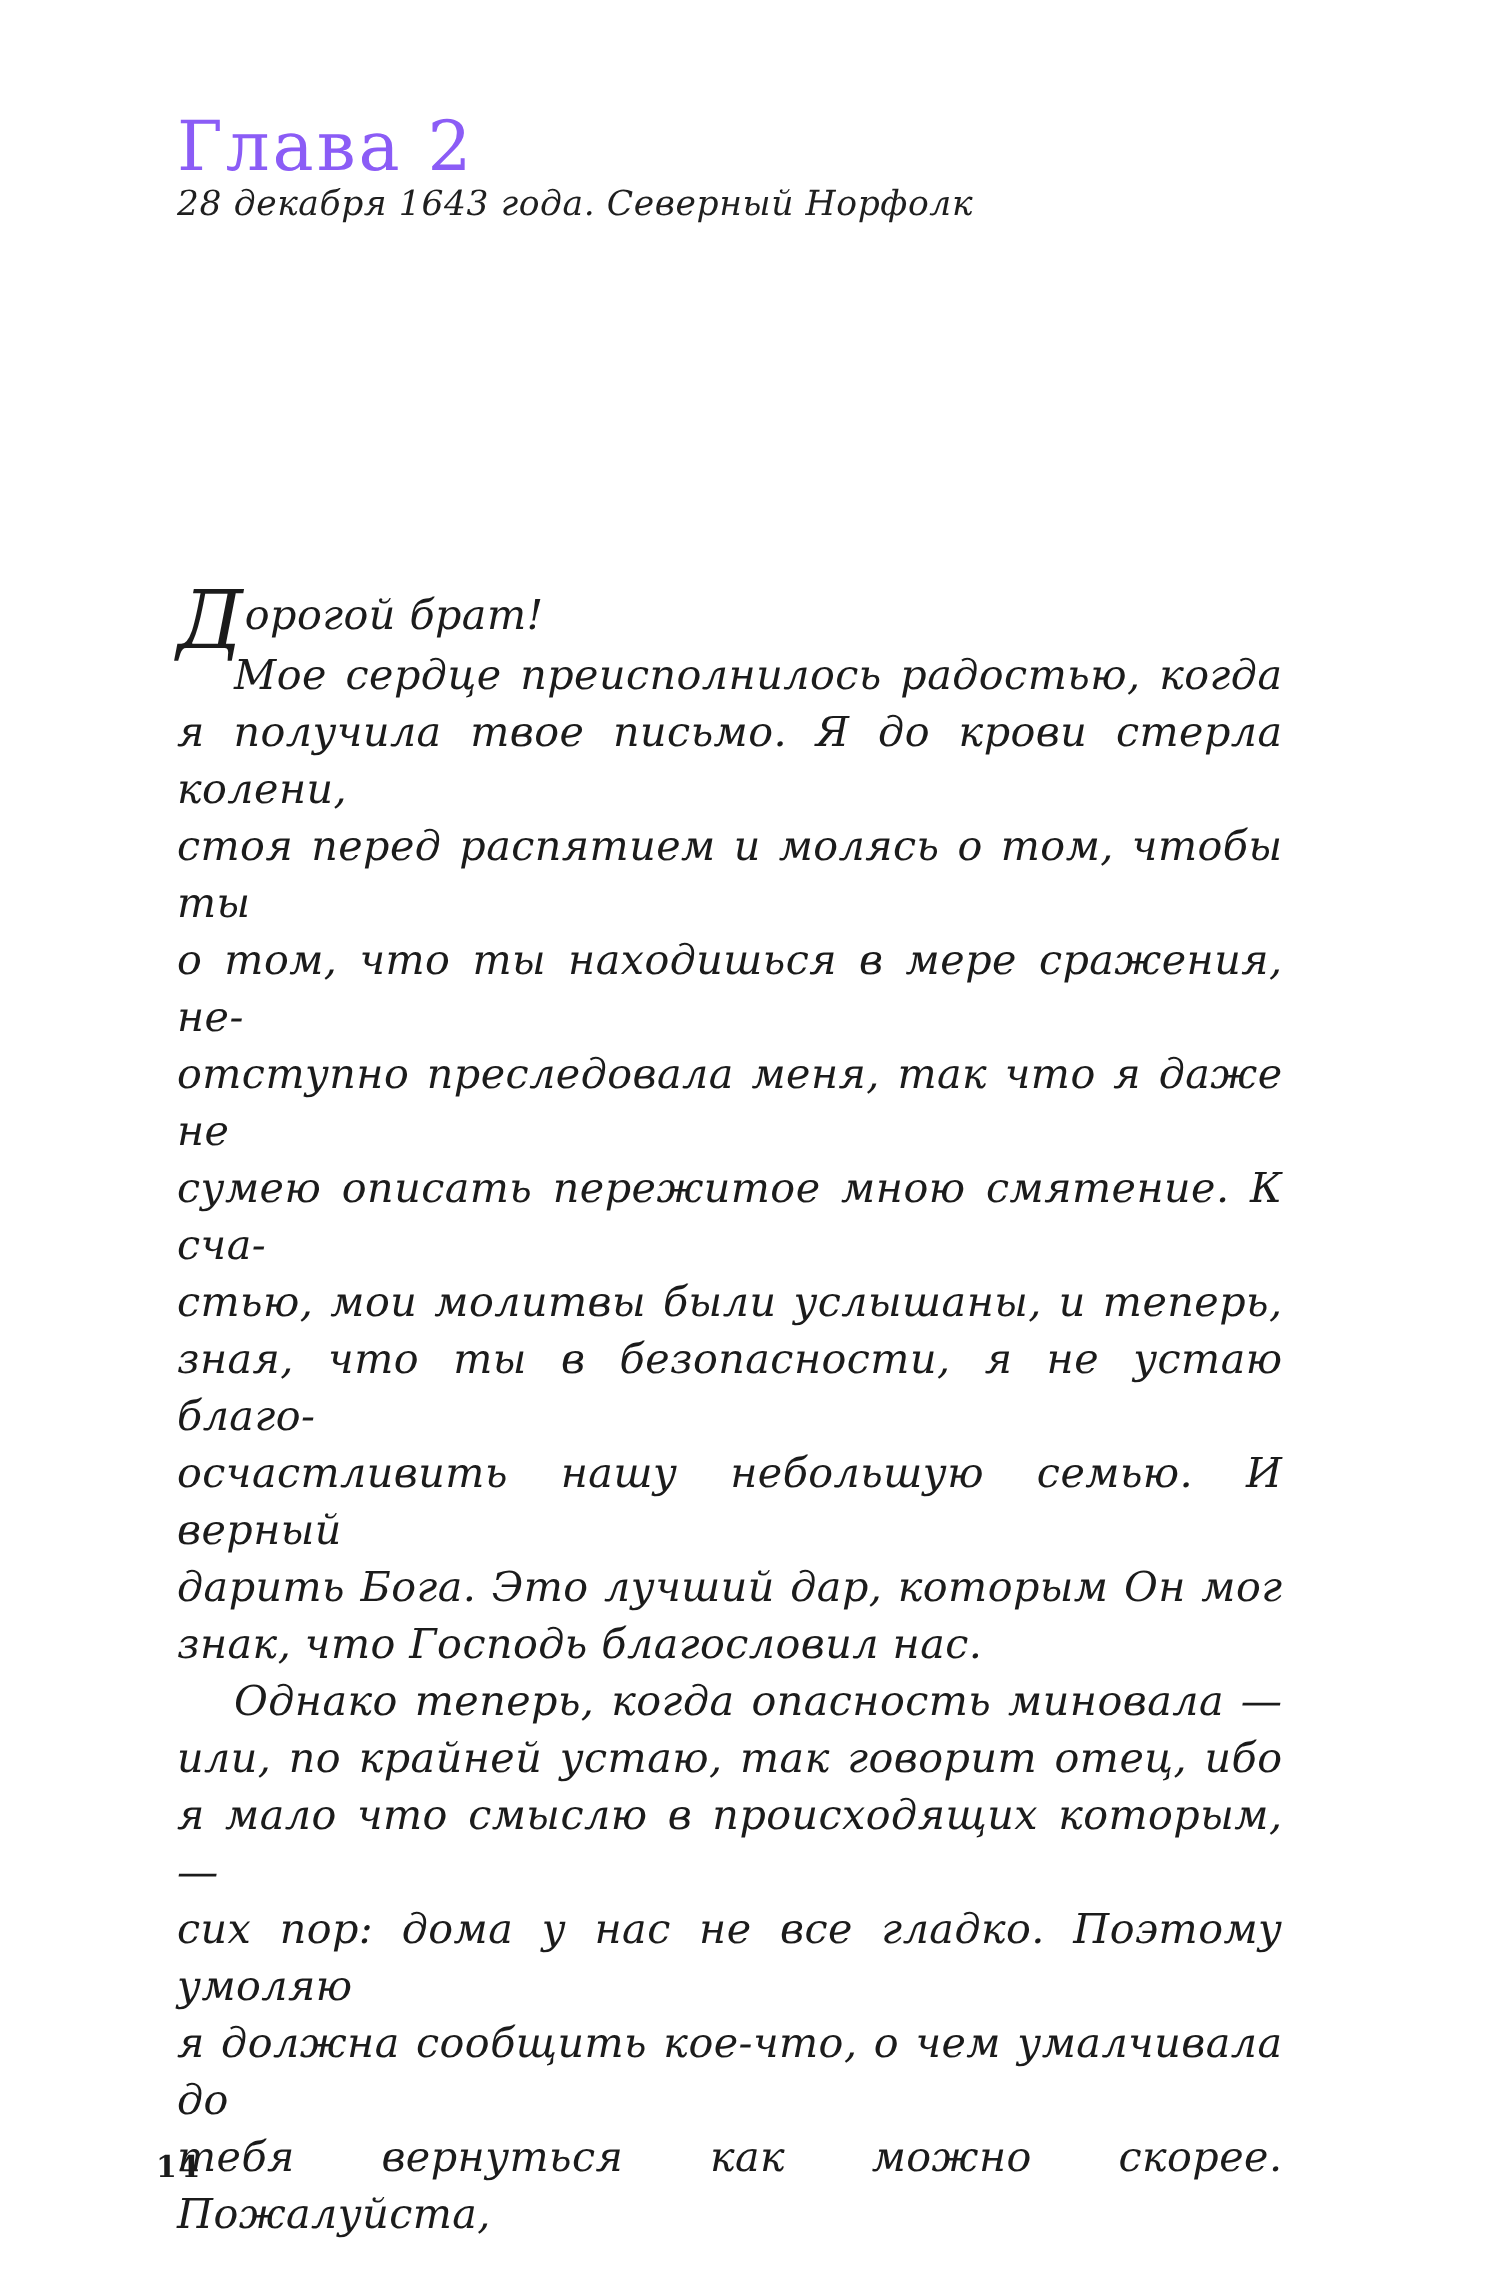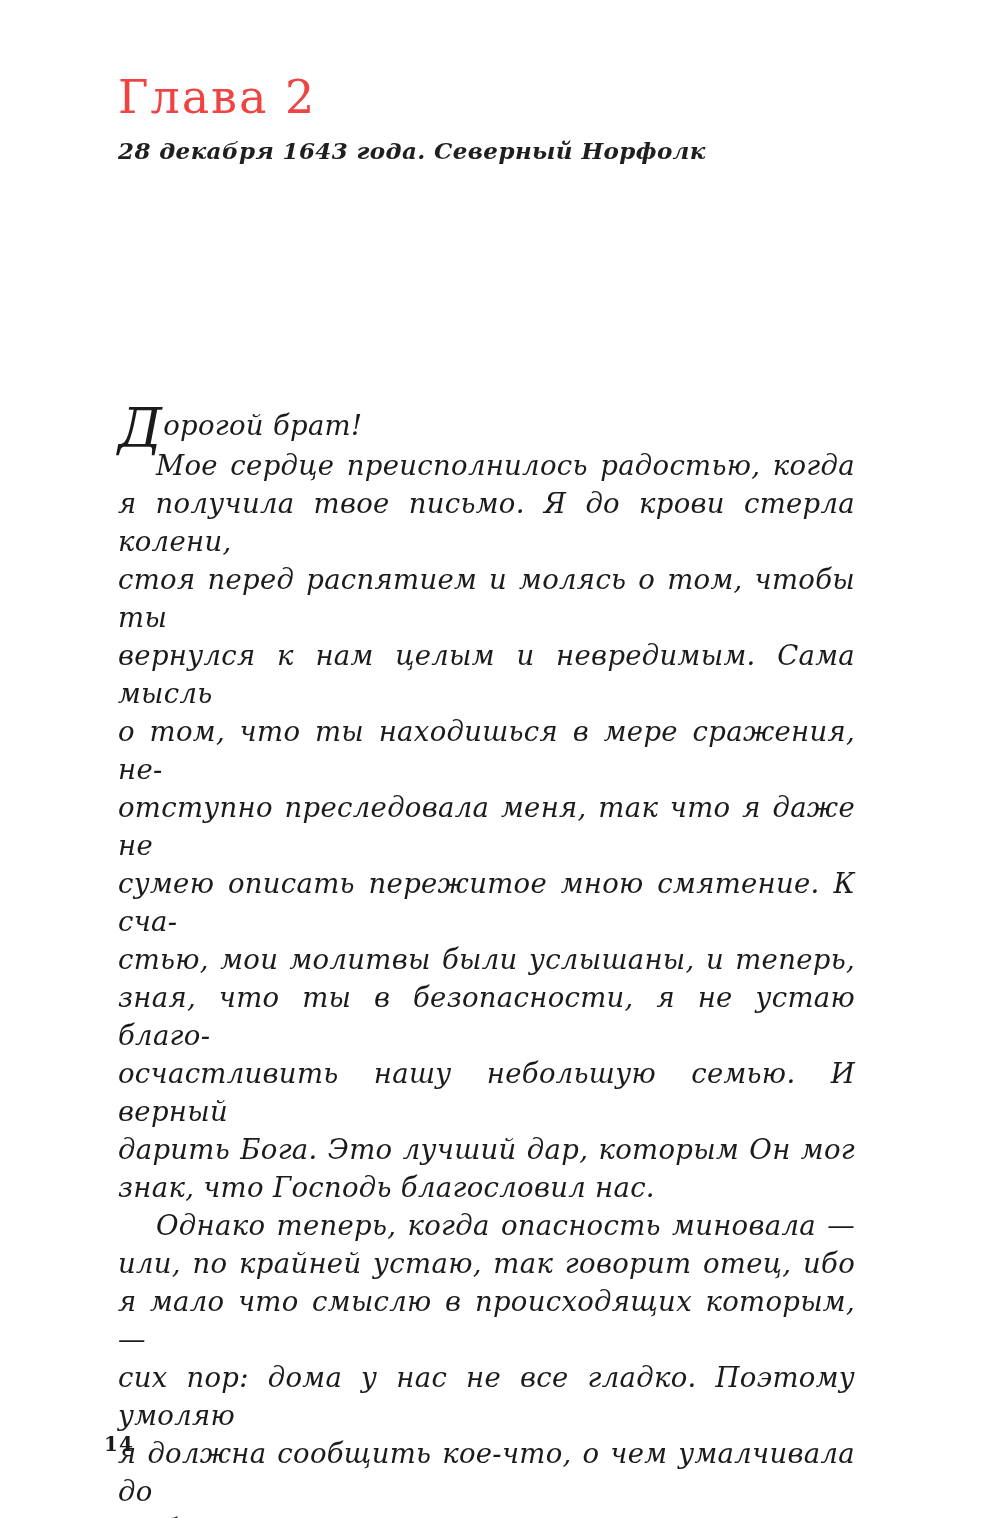--- a/index.html
+++ b/index.html
@@ -15,28 +15,27 @@
   .book-page {
     position: absolute;
     inset: 0;
     padding: 72px 145px 0 118px;
     background: #ffffff;
   }
   .chapter-title {
     font-size: 46px;
     font-weight: 400;
     letter-spacing: 2px;
-    color: #ef4444;
+    color: #8b5cf6;
     line-height: 1.1;
   }
   .chapter-subtitle {
     font-size: 23px;
     font-style: italic;
-    font-weight: 700;
-    margin-top: 14px;
+    font-weight: 400;
     letter-spacing: 0.4px;
     color: #1f1f1f;
   }
   .letter-body {
     margin-top: 242px;
     font-style: italic;
     font-size: 27.5px;
     line-height: 38px;
     letter-spacing: 0.3px;
   }
@@ -83,21 +82,20 @@
   </header>
 
   <main class="letter-body">
     <p class="salutation"><span class="drop-cap">Д</span><span>орогой брат!</span></p>
 
     <div class="paragraphs">
         <div class="paragraph">
           <div class="line first">Мое сердце преисполнилось радостью, когда</div>
           <div class="line">я получила твое письмо. Я до крови стерла колени,</div>
           <div class="line">стоя перед распятием и молясь о том, чтобы ты</div>
-          <div class="line">вернулся к нам целым и невредимым. Сама мысль</div>
           <div class="line">о том, что ты находишься в мере сражения, не-</div>
           <div class="line">отступно преследовала меня, так что я даже не</div>
           <div class="line">сумею описать пережитое мною смятение. К сча-</div>
           <div class="line">стью, мои молитвы были услышаны, и теперь,</div>
           <div class="line">зная, что ты в безопасности, я не устаю благо-</div>
           <div class="line">осчастливить нашу небольшую семью. И верный</div>
           <div class="line">дарить Бога. Это лучший дар, которым Он мог</div>
           <div class="line last-left">знак, что Господь благословил нас.</div>
         </div>
         <div class="paragraph">

